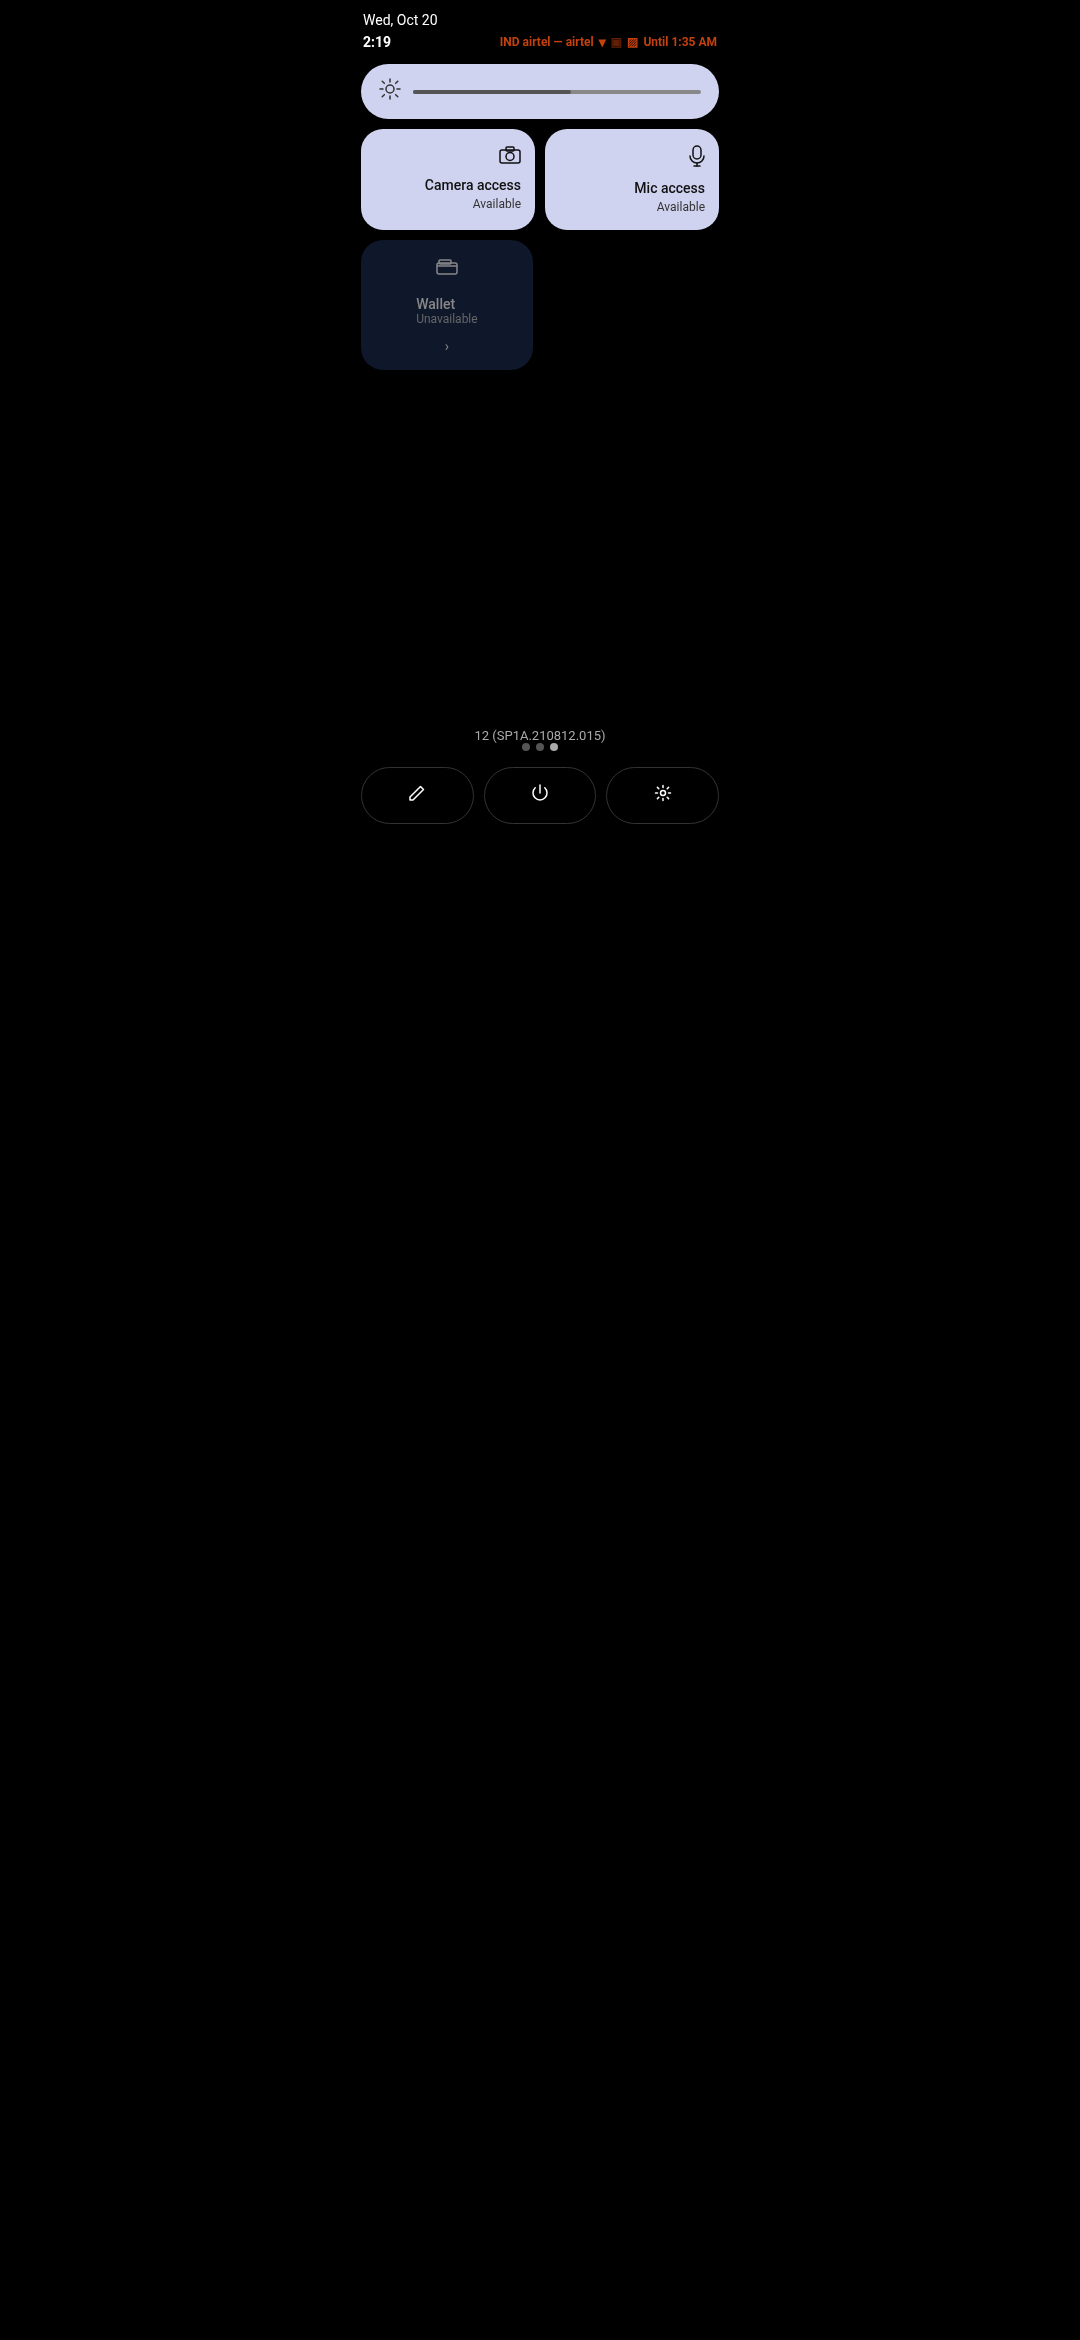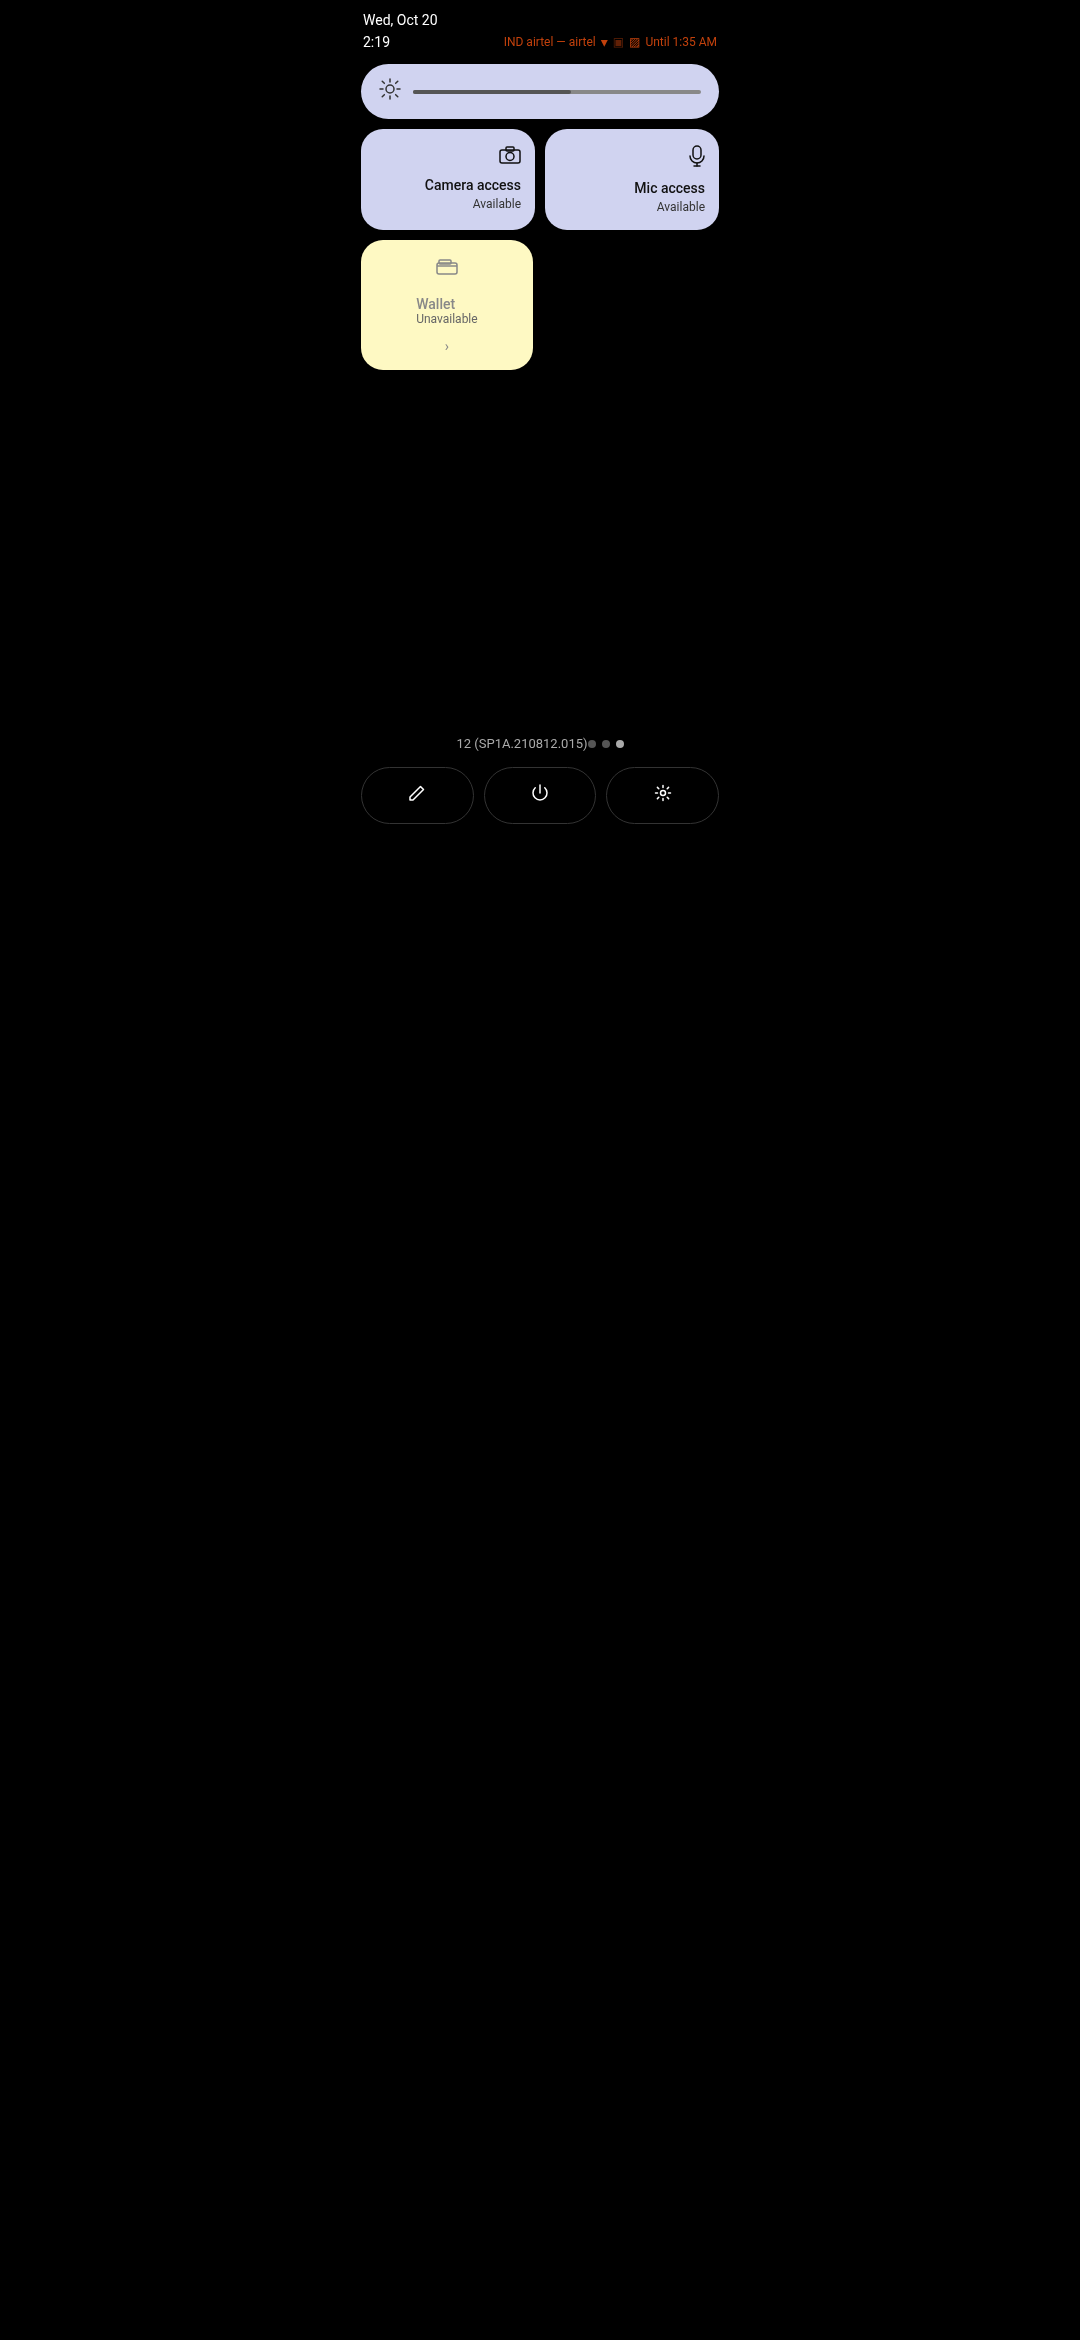--- a/index.html
+++ b/index.html
@@ -23,20 +23,21 @@
     .status-date {
       font-size: 14px;
       color: #fff;
       margin-bottom: 6px;
     }
 
     .status-row {
       display: flex;
       justify-content: space-between;
       align-items: center;
+      font-weight: bold;
     }
 
     .status-time {
       font-size: 14px;
       color: #fff;
     }
 
     .status-right {
       display: flex;
       align-items: center;
@@ -106,21 +107,21 @@
       background: #d0d3f0;
       border-radius: 22px;
       padding: 16px 14px;
       display: flex;
       flex-direction: column;
       gap: 4px;
       cursor: pointer;
     }
 
     .tile-dark {
-      background: #fef9c3;
+      background: #0f172a;
     }
 
     .tile-icon {
       font-size: 20px;
       color: #111;
       margin-bottom: 4px;
     }
 
     .tile-dark .tile-icon {
       color: #888;
@@ -161,20 +162,21 @@
       color: #888;
       font-size: 14px;
     }
 
     .build-row {
       display: flex;
       align-items: center;
       justify-content: center;
       padding: 8px 16px;
       margin-top: auto;
+      flex-direction: column;
     }
 
     .build-number {
       font-size: 13px;
       color: #aaa;
     }
 
     .pagination-dots {
       display: flex;
       gap: 6px;

